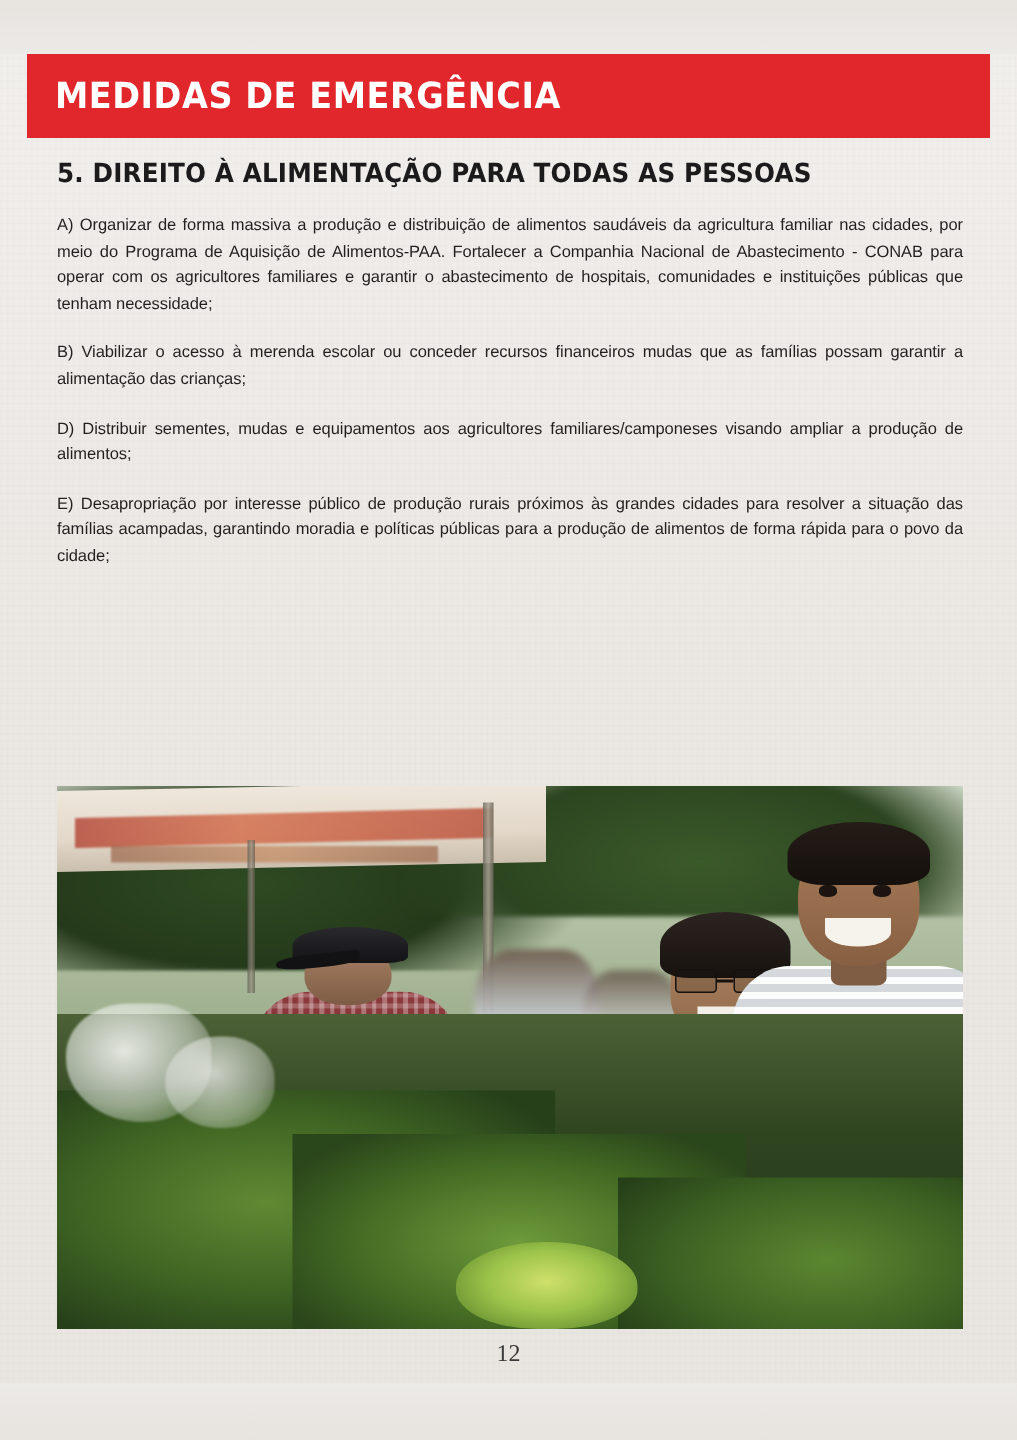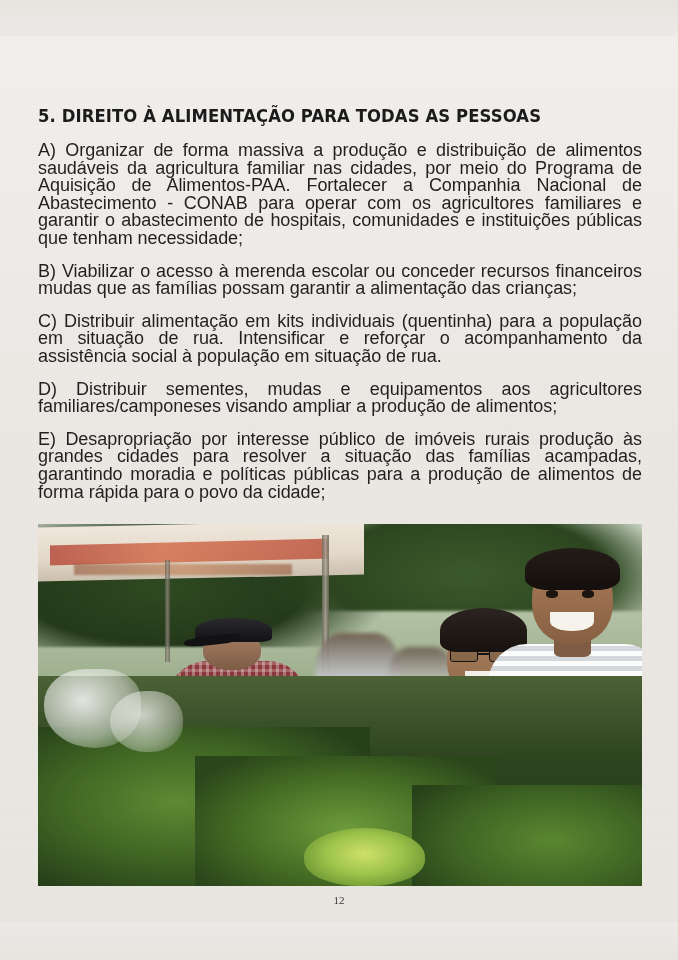--- a/index.html
+++ b/index.html
@@ -91,21 +91,21 @@
     color: #1b1b1b;
     letter-spacing: 0.1px;
     transform: scaleX(0.94);
     transform-origin: left center;
     margin: 14px 0 16px 0;
     white-space: nowrap;
   }
 
   .para {
     font-family: "Liberation Sans", sans-serif;
-    font-size: 18px;
+    font-size: 11px;
     line-height: 17.6px;
     color: #231f1f;
     text-align: justify;
     margin: 0 0 15px 0;
     letter-spacing: -0.05px;
   }
 
   
   .photo-wrap {
     position: absolute;
@@ -389,41 +389,43 @@
   .boy-eye.r { left: 54%; }
 
   
   .page-number {
     position: absolute;
     top: 894px;
     left: 0;
     width: 100%;
     text-align: center;
     font-family: Liberation Serif, serif;
-    font-size: 11px;
+    font-size: 16px;
     color: #3a3a3a;
   }
 </style>
 </head>
 <body>
 
 <div class="page">
 
   <div class="top-margin"></div>
   <div class="bottom-margin"></div>
 
+  <div class="banner">
+    <div class="banner-title">MEDIDAS DE EMERGÊNCIA</div>
+  </div>
 
   <div class="content">
     <div class="section-heading">5. DIREITO À ALIMENTAÇÃO PARA TODAS AS PESSOAS</div>
 
     <p class="para">A) Organizar de forma massiva a produção e distribuição de alimentos saudáveis da agricultura familiar nas cidades, por meio do Programa de Aquisição de Alimentos-PAA. Fortalecer a Companhia Nacional de Abastecimento - CONAB para operar com os agricultores familiares e garantir o abastecimento de hospitais, comunidades e instituições públicas que tenham necessidade;</p>
     <p class="para">B) Viabilizar o acesso à merenda escolar ou conceder recursos financeiros mudas que as famílias possam garantir a alimentação das crianças;</p>
-    <p class="para">C) Distribuir alimentação em kits individuais (quentinha) para a população em situação de rua. Intensificar e reforçar o acompanhamento da assistência social à população em situação de rua.</p>
     <p class="para">D) Distribuir sementes, mudas e equipamentos aos agricultores familiares/camponeses visando ampliar a produção de alimentos;</p>
-    <p class="para">E) Desapropriação por interesse público de imóveis rurais produção às grandes cidades para resolver a situação das famílias acampadas, garantindo moradia e políticas públicas para a produção de alimentos de forma rápida para o povo da cidade;</p>
+    <p class="para">E) Desapropriação por interesse público de produção rurais próximos às grandes cidades para resolver a situação das famílias acampadas, garantindo moradia e políticas públicas para a produção de alimentos de forma rápida para o povo da cidade;</p>
   </div>
 
   <div class="photo-wrap">
     <div class="photo">
       <div class="sky"></div>
       <div class="canopy"></div>
       <div class="canopy2"></div>
       <div class="awning"></div>
       <div class="awning-band"></div>
       <div class="awning-band2"></div>

